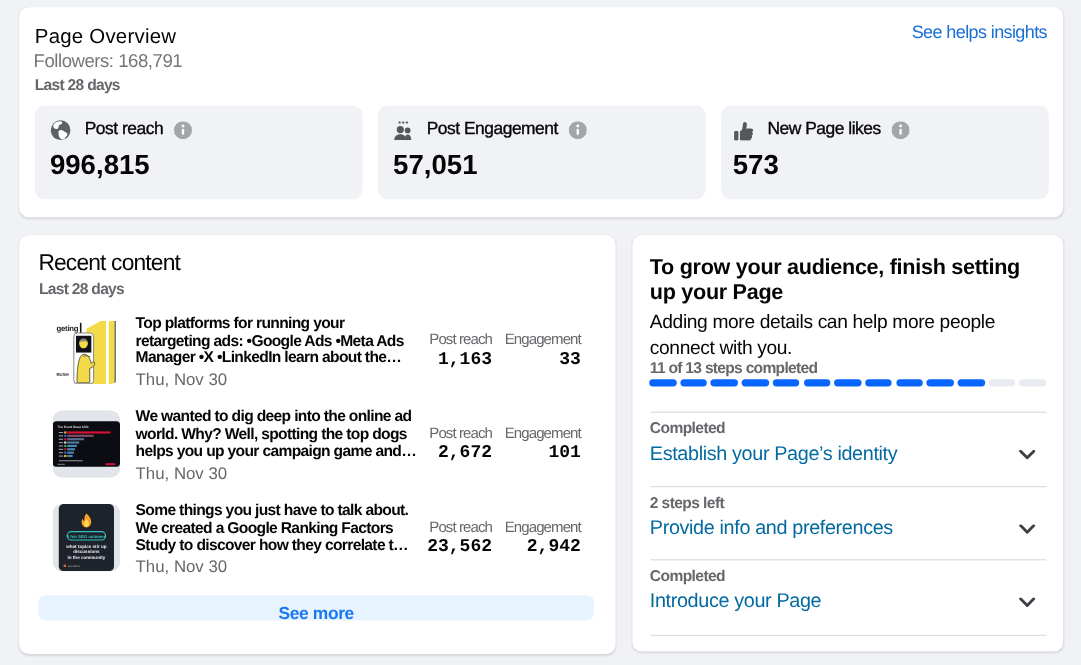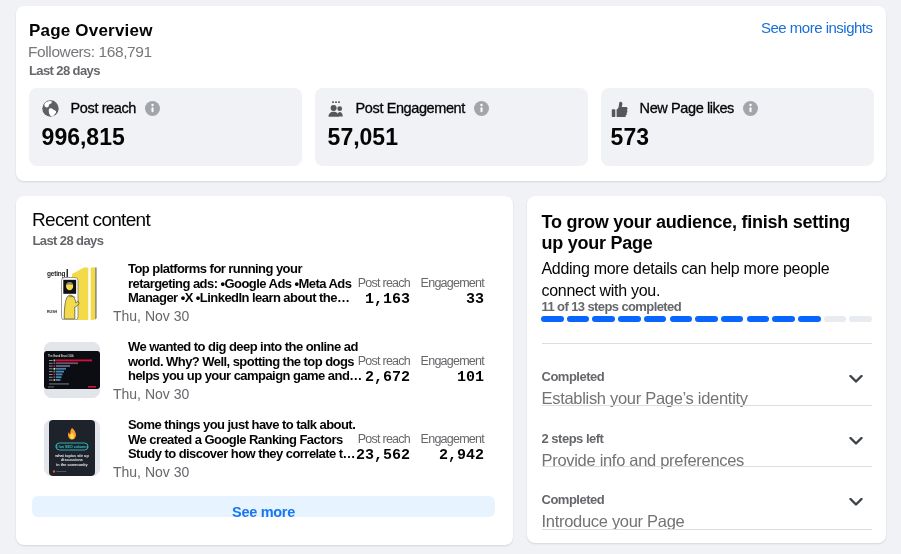--- a/index.html
+++ b/index.html
@@ -3,68 +3,68 @@
 <meta charset="utf-8">
 <style>
 * { margin:0; padding:0; box-sizing:border-box; }
 html,body { width:901px; height:554px; background:#f0f2f5; font-family:"Liberation Sans", sans-serif; overflow:hidden; }
 .card { position:absolute; background:#fff; border-radius:8px; box-shadow:0 1px 2px rgba(0,0,0,0.12); }
 #top { left:16px; top:6px; width:870px; height:175px; }
 #left { left:16px; top:196px; width:497px; height:349px; }
 #right { left:527px; top:196px; width:359px; height:347px; }
 
 
-.h1 { position:absolute; left:13px; top:15.1px; font-size:17px; font-weight:bold; color:#050505; letter-spacing:0.2px; }
+.h1 { position:absolute; left:13px; top:15.1px; font-size:17px; font-weight:normal; color:#050505; letter-spacing:0.2px; }
 .followers { position:absolute; left:12px; top:37.4px; font-size:15.5px; color:#75777b; letter-spacing:-0.4px; }
 .last28 { position:absolute; left:13px; top:57.2px; font-size:13px; font-weight:bold; color:#65676b; letter-spacing:-0.6px; }
 .insights { position:absolute; right:13.5px; top:12.7px; font-size:15px; color:#1a6fd6; letter-spacing:-0.5px; }
 .stats { position:absolute; left:13px; top:82px; display:flex; gap:13px; }
 .stat { width:273px; height:78px; background:#f0f2f5; border-radius:8px; padding:12px 12.6px; position:relative; }
 .srow { display:flex; align-items:center; height:16px; }
 .stat:nth-child(3) { padding-left:9.6px; }
 .stat:nth-child(3) .num { left:9.6px; }
 .srow .lab { font-size:14.5px; color:#050505; letter-spacing:-0.4px; margin-left:12px; margin-right:9px; -webkit-text-stroke:0.3px #050505; }
 .num { position:absolute; left:12.6px; top:36.1px; font-size:23px; font-weight:bold; color:#050505; }
 
 
 .h2 { position:absolute; left:16px; top:13.3px; font-size:19px; font-weight:normal; color:#050505; letter-spacing:-0.7px; }
 .sub28 { position:absolute; left:16.5px; top:37.1px; font-size:13px; font-weight:bold; color:#65676b; letter-spacing:-0.6px; }
 .row { position:absolute; left:28px; height:56px; width:455px; }
 .r1 { top:68px; } .r2 { top:146px; } .r3 { top:224px; }
 .thumb { position:absolute; left:0; top:0; width:56px; height:56px; border-radius:8px; overflow:hidden; background:#e2e5ea; }
-.ptext { position:absolute; left:69px; top:-2.3px; font-size:13px; line-height:14.8px; font-weight:bold; color:#050505; letter-spacing:-0.55px; white-space:nowrap;margin-left:15px; }
+.ptext { position:absolute; left:69px; top:-2.3px; font-size:13px; line-height:14.8px; font-weight:bold; color:#050505; letter-spacing:-0.55px; white-space:nowrap; }
 .pdate { position:absolute; left:69px; top:43.6px; font-size:14px; color:#65676b; white-space:nowrap; }
 .met { position:absolute; top:11.8px; text-align:right; }
 .m1 { left:236px; width:130px; }
 .m2 { left:310px; width:130px; }
 .mlab { font-size:12.5px; color:#65676b; letter-spacing:-0.75px; }
 .mval { font-size:15px; font-weight:bold; color:#050505; margin-top:1px;font-family:Liberation Mono, monospace; }
 .seemore { position:absolute; left:16px; top:300px; width:463px; height:21px; background:#e7f3ff; border-radius:6px; text-align:center; line-height:32px; font-size:14.5px; font-weight:bold; color:#1877f2; letter-spacing:-0.3px; }
 
 
 .h3 { position:absolute; left:14.5px; top:15.5px; font-size:18px; line-height:21px; font-weight:bold; color:#050505; width:332px; letter-spacing:-0.25px; }
 .desc { position:absolute; left:14.5px; top:62.4px; font-size:16px; line-height:21.3px; color:#050505; width:332px; letter-spacing:-0.3px; }
 .steps { position:absolute; left:14.5px; top:102.6px; font-size:13px; font-weight:bold; color:#65676b; letter-spacing:-0.6px; }
 .bar { position:absolute; left:14px; top:119.5px; width:331px; display:flex; gap:3.2px; }
 .seg { height:6.5px; border-radius:3.25px; flex:1; background:#0866ff; }
 .seg.off { background:#e8ebf0; }
 .sect { position:absolute; left:14.5px; width:330px; border-top:1px solid #dadde1; }
 .s1 { top:147px; } .s2 { top:209px; } .s3 { top:270px; } .s4 { top:332.5px; }
-.slab { margin-top:25px; font-size:13px; font-weight:bold; color:#65676b; letter-spacing:-0.5px; }
-.stitle { margin-top:4.5px; font-size:16.5px; color:#737373; letter-spacing:-0.3px; }
+.slab { margin-top:5px; font-size:13px; font-weight:bold; color:#65676b; letter-spacing:-0.5px; }
+.stitle { margin-top:4.5px; font-size:16.5px; color:#0369a1; letter-spacing:-0.3px; }
 .chev { position:absolute; right:9px; top:30.5px; }
 </style>
 </head>
 <body>
 
 <div class="card" id="top">
   <div class="h1">Page Overview</div>
   <div class="followers">Followers: 168,791</div>
   <div class="last28">Last 28 days</div>
-  <div class="insights">See more insights</div>
+  <div class="insights">See helps insights</div>
   <div class="stats">
     <div class="stat">
       <div class="srow">
         <svg width="17" height="17" viewBox="0 0 17 17">
             <circle cx="8.5" cy="8.5" r="8.2" fill="#5d6065"></circle>
             <path fill="#fff" d="M2.6 3.7 C4.1 1.9 6.2 0.9 8.3 1.0 C9.9 1.1 10.3 2.2 9.5 3.1 C8.9 3.8 7.8 3.6 7.2 4.5 C6.6 5.3 7.1 6.3 6.2 7.0 C5.3 7.8 3.8 7.5 3.0 6.6 C2.2 5.7 2.2 4.5 2.6 3.7 Z"></path>
             <path fill="#fff" d="M7.2 8.7 C8.5 7.9 10.0 8.2 10.9 9.2 C11.7 10.1 13.0 10.0 13.8 10.9 C14.5 11.8 14.1 13.2 13.1 13.8 C12.2 14.4 12.2 15.6 11.1 16.1 C10.0 16.6 8.6 16.2 7.9 15.1 C7.2 13.9 6.8 12.8 6.8 11.5 C6.8 10.4 6.7 9.3 7.2 8.7 Z"></path>
           </svg>
         <span class="lab">Post reach</span>
         <svg width="15" height="15" viewBox="0 0 15 15">

